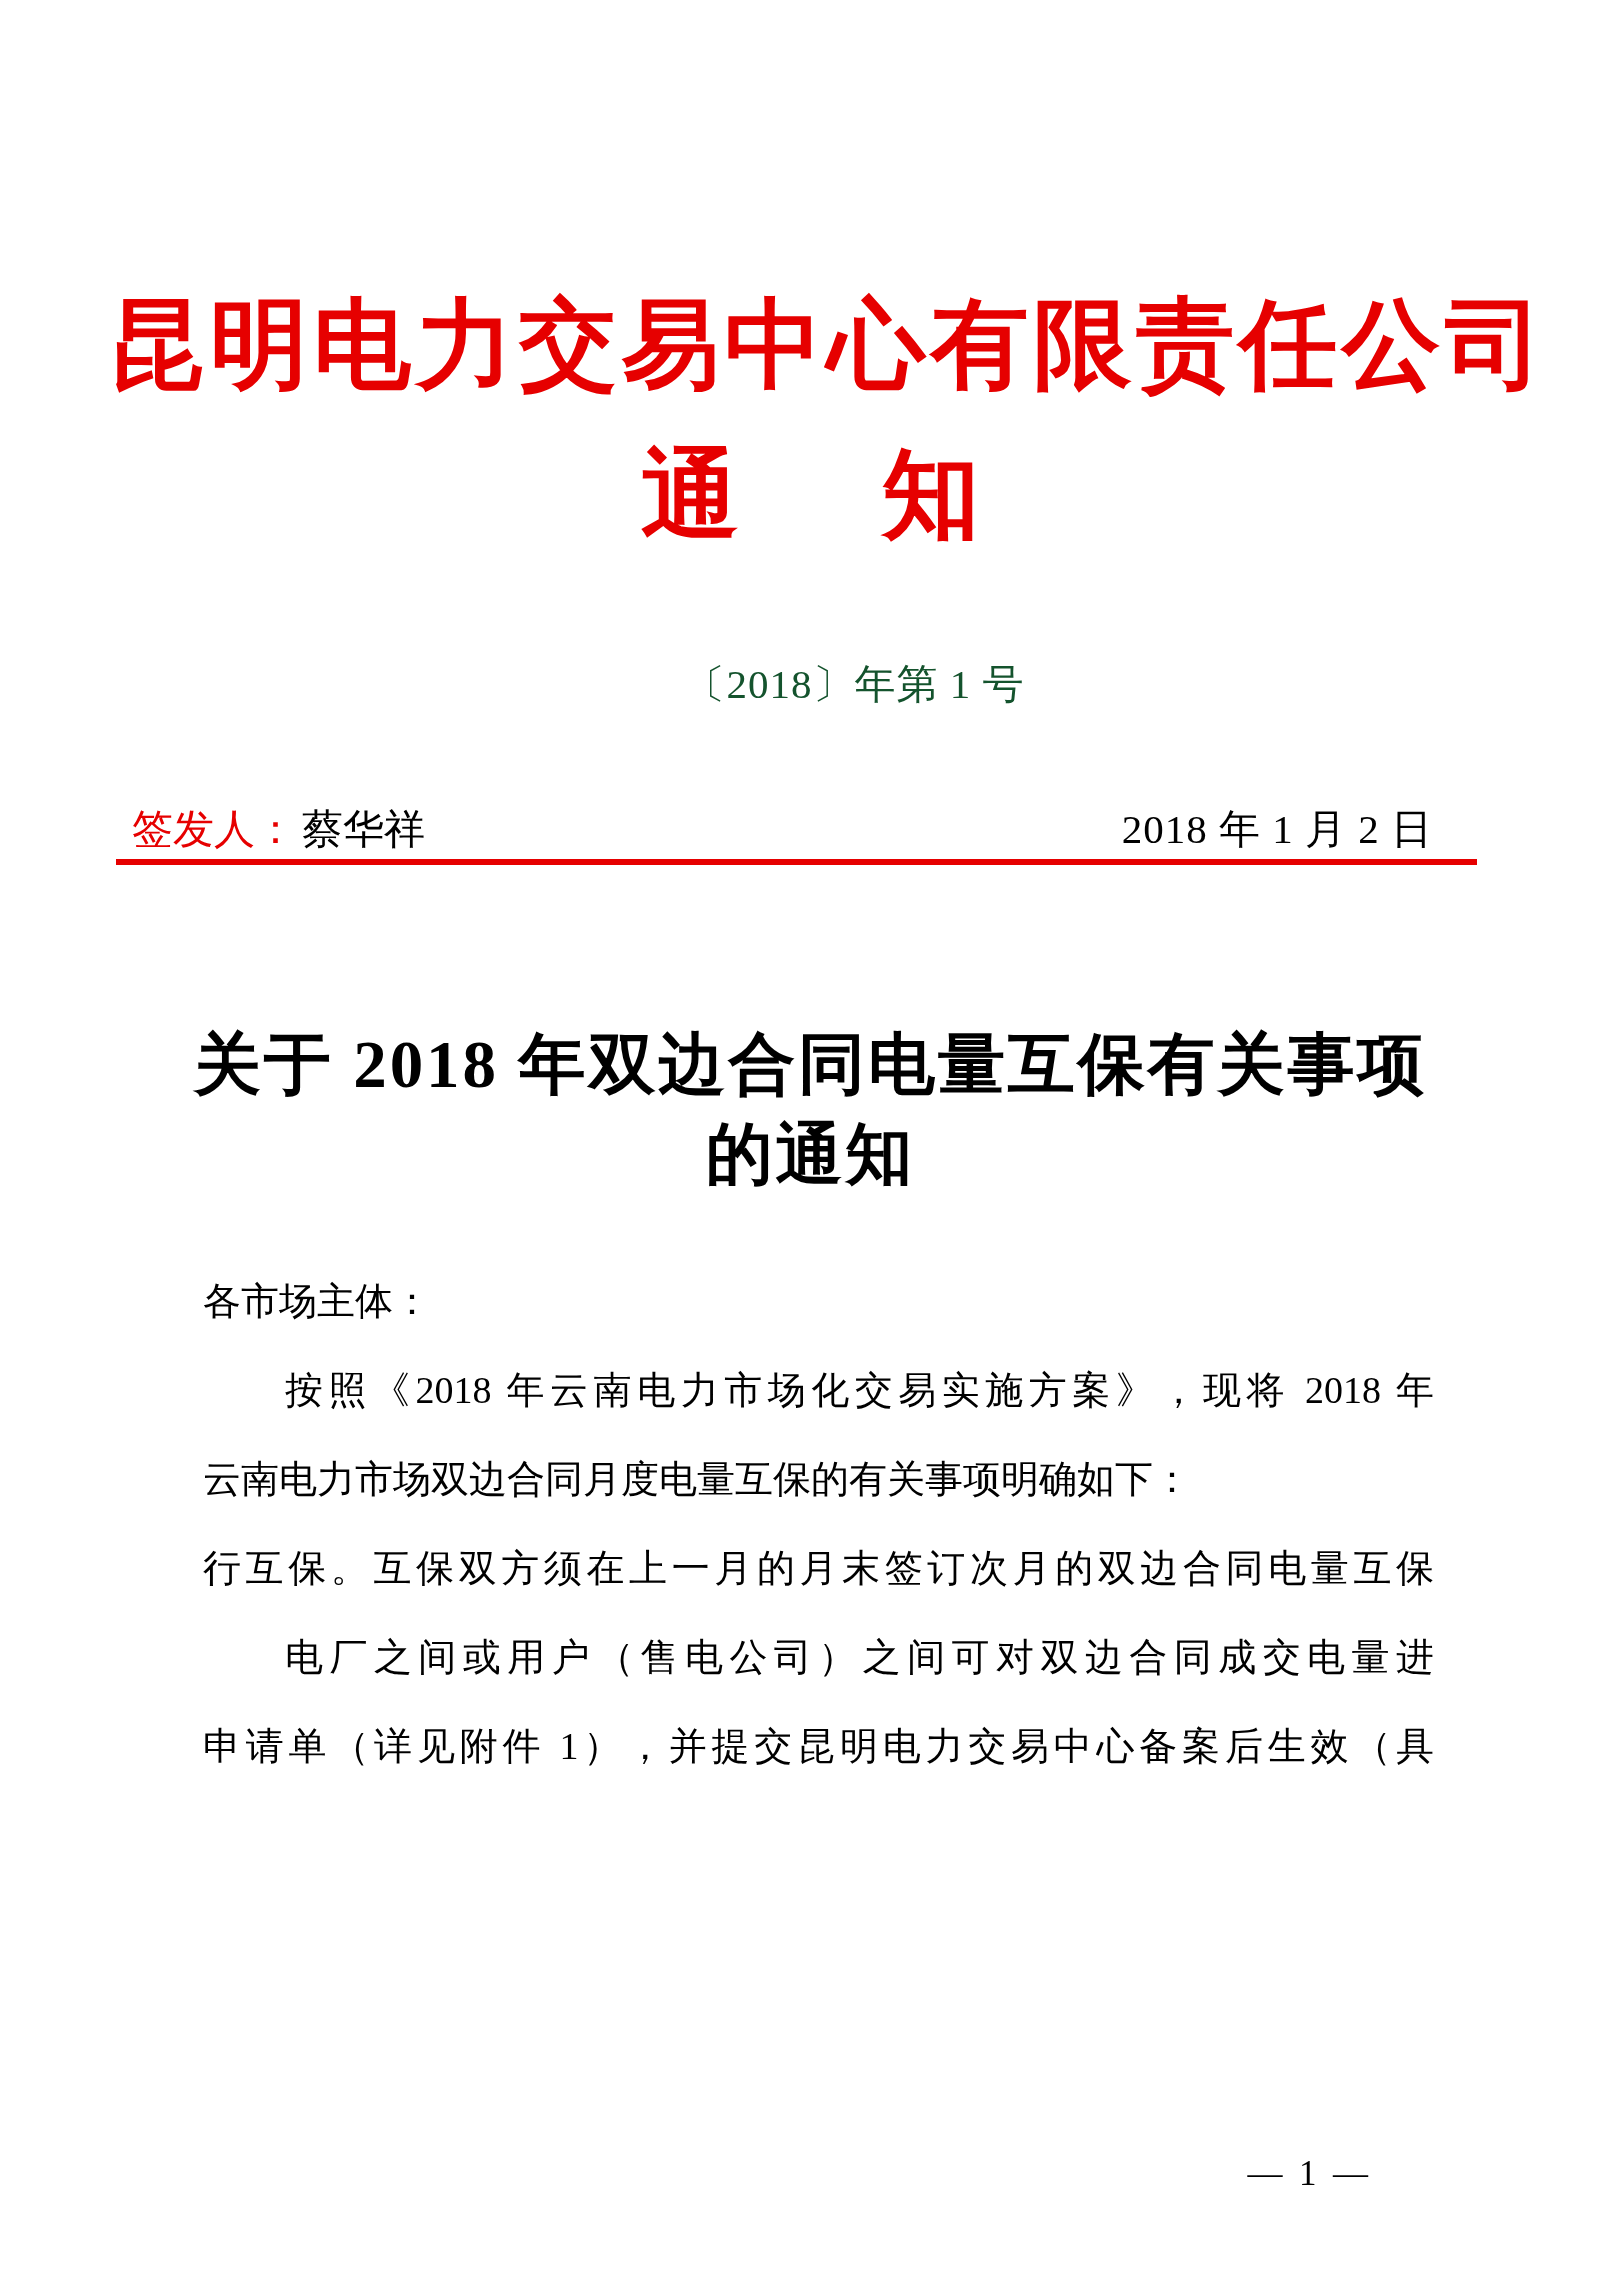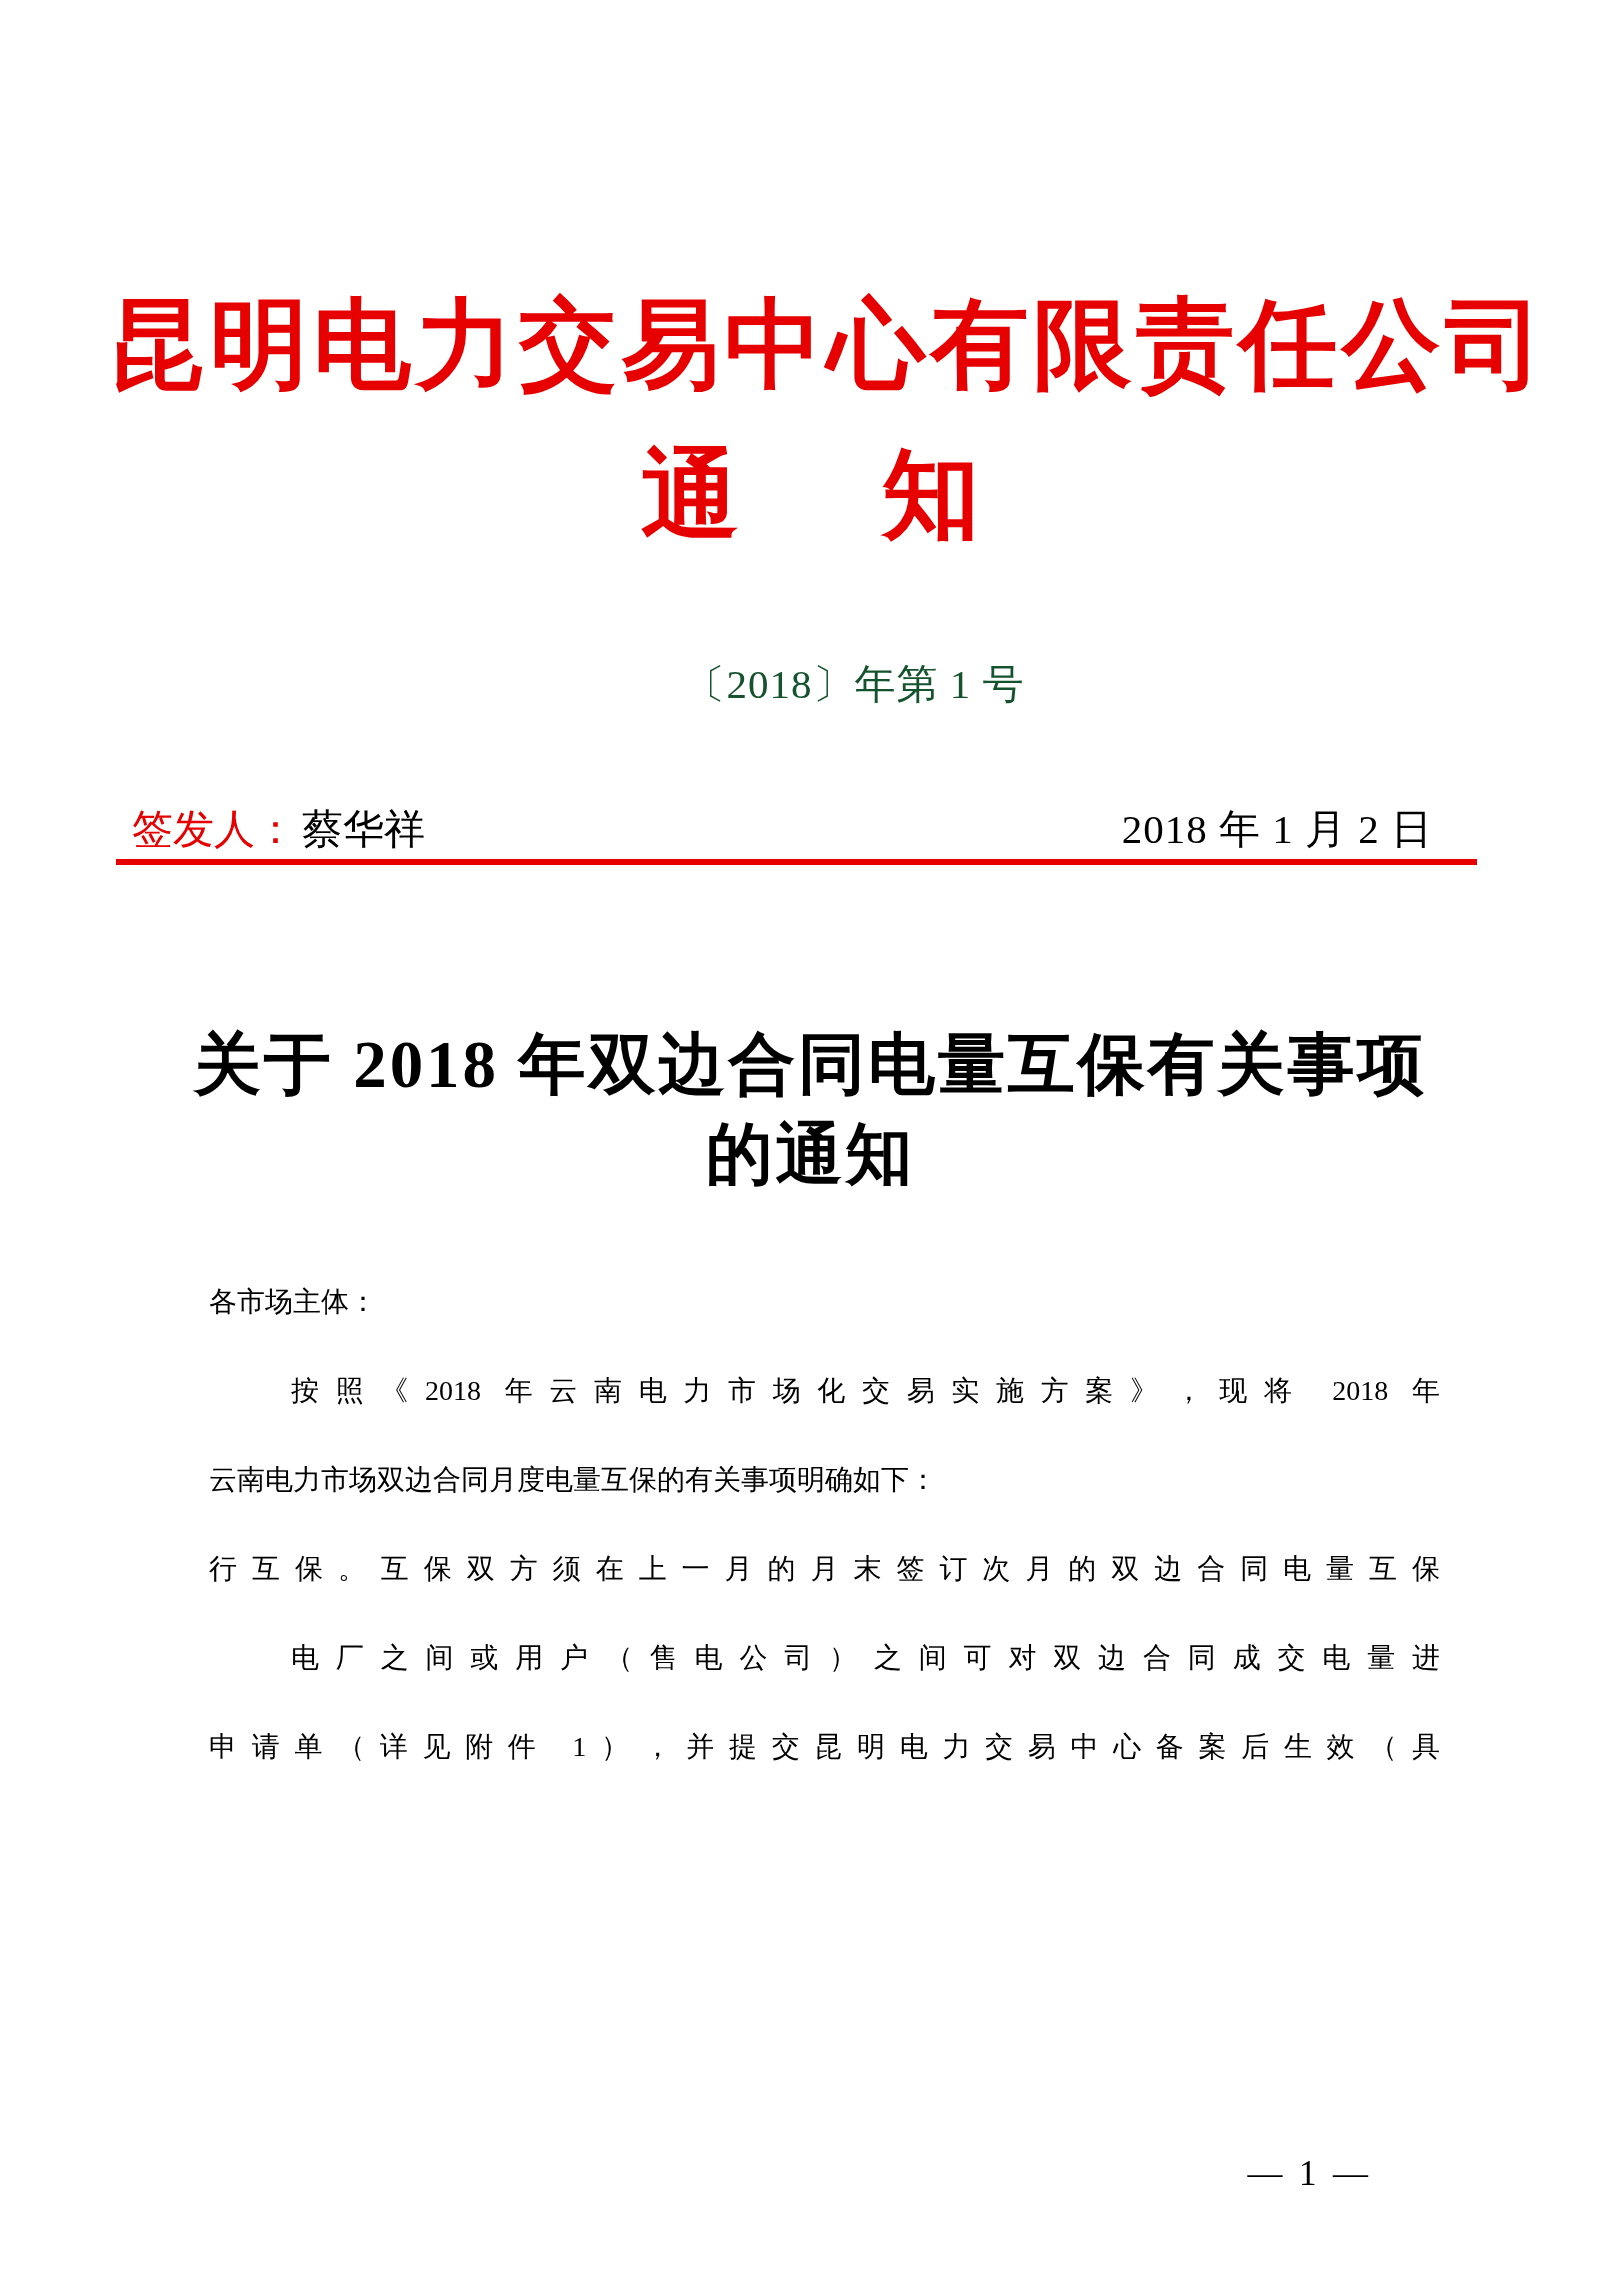--- a/index.html
+++ b/index.html
@@ -92,23 +92,23 @@
     font-size: 67px;
     line-height: 90px;
     font-weight: bold;
     letter-spacing: 2.9px;
     color: #000000;
   }
   
   .body-block {
     position: absolute;
     top: 1257px;
-    left: 209px;
+    left: 203px;
     width: 1231px;
-    font-size: 28px;
+    font-size: 38px;
     line-height: 89px;
     color: #000000;
   }
   .body-line { white-space: nowrap; }
   .body-line.fill {
     white-space: normal;
     text-align: justify;
     text-align-last: justify;
   }
   .body-line.indent { text-indent: 82px; }

